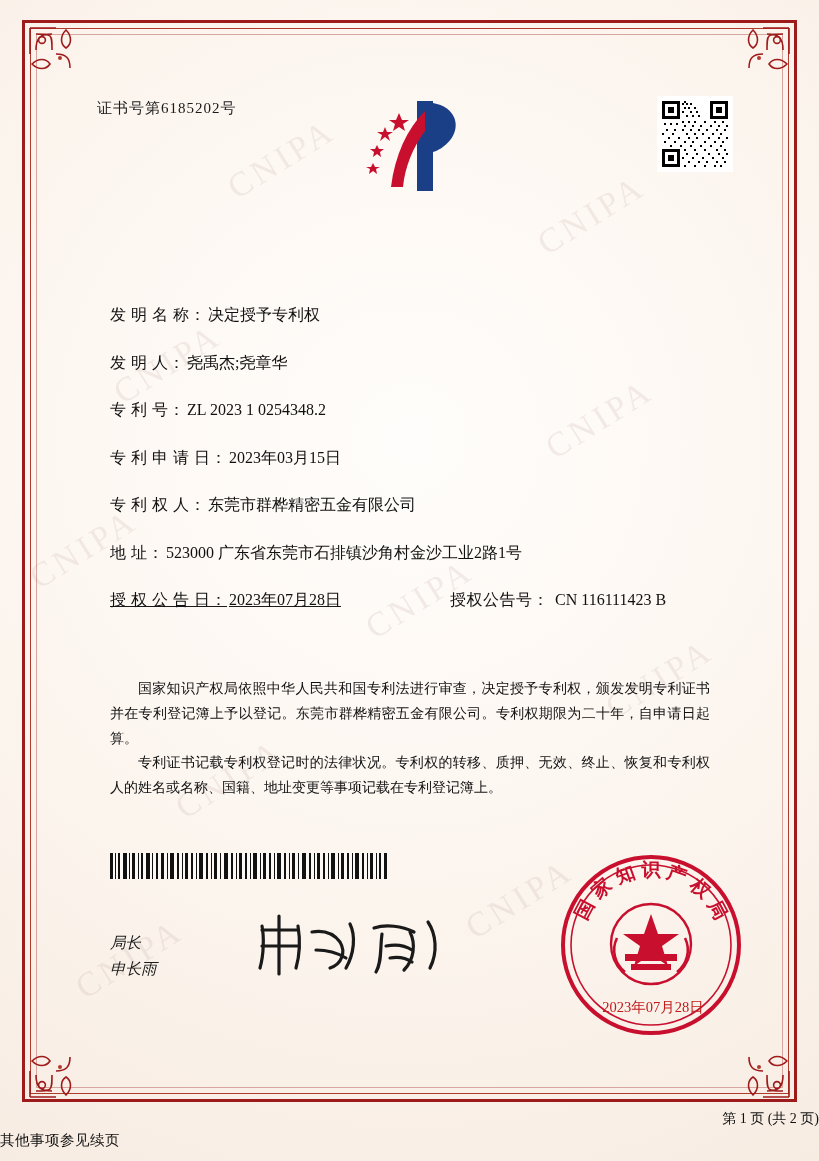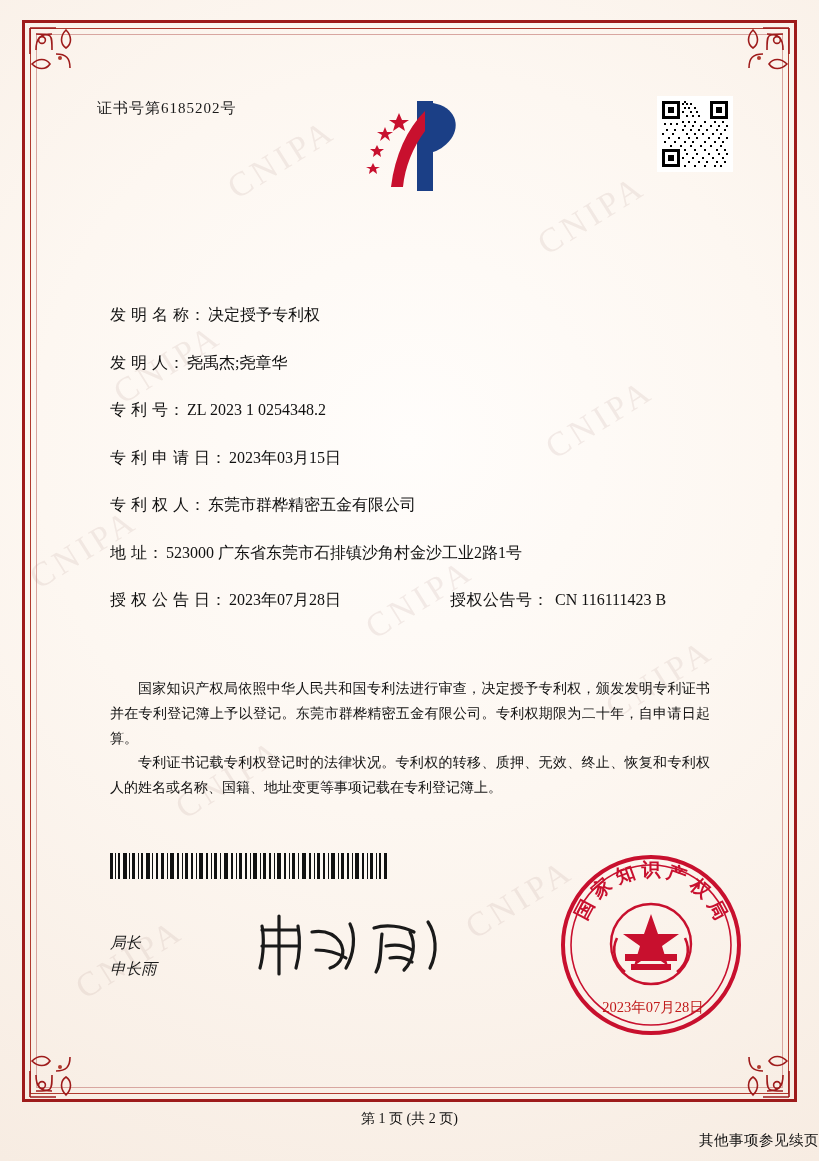--- a/index.html
+++ b/index.html
@@ -132,21 +132,21 @@
     white-space: nowrap;
   }
   .f-label {
     color: #111;
     letter-spacing: 0.5px;
   }
   .f-value {
     color: #111;
     margin-left: 2px;
   }
-  .row-dual { position: relative; }
+  .row-dual { position: relative; text-decoration: underline; }
   .dual-right {
     position: absolute;
     left: 340px;
     top: 0;
     white-space: nowrap;
   }
 
   
   .para {
     position: absolute;
@@ -198,29 +198,29 @@
     font-size: 14.5px;
     color: #c01a1a;
     letter-spacing: 0;
   }
 
   
   .page-num {
     position: absolute;
     left: 0; right: 0;
     top: 1110px;
-    text-align: center;
+    text-align: right;
     font-size: 14px;
     color: #111;
   }
   .footer-note {
     position: absolute;
     left: 0; right: 0;
     top: 1131px;
-    text-align: right;
+    text-align: left;
     font-size: 14.5px;
     color: #111;
     letter-spacing: 0.5px;
   }
 </style>
 </head>
 <body>
 
 <div class="page">
 

